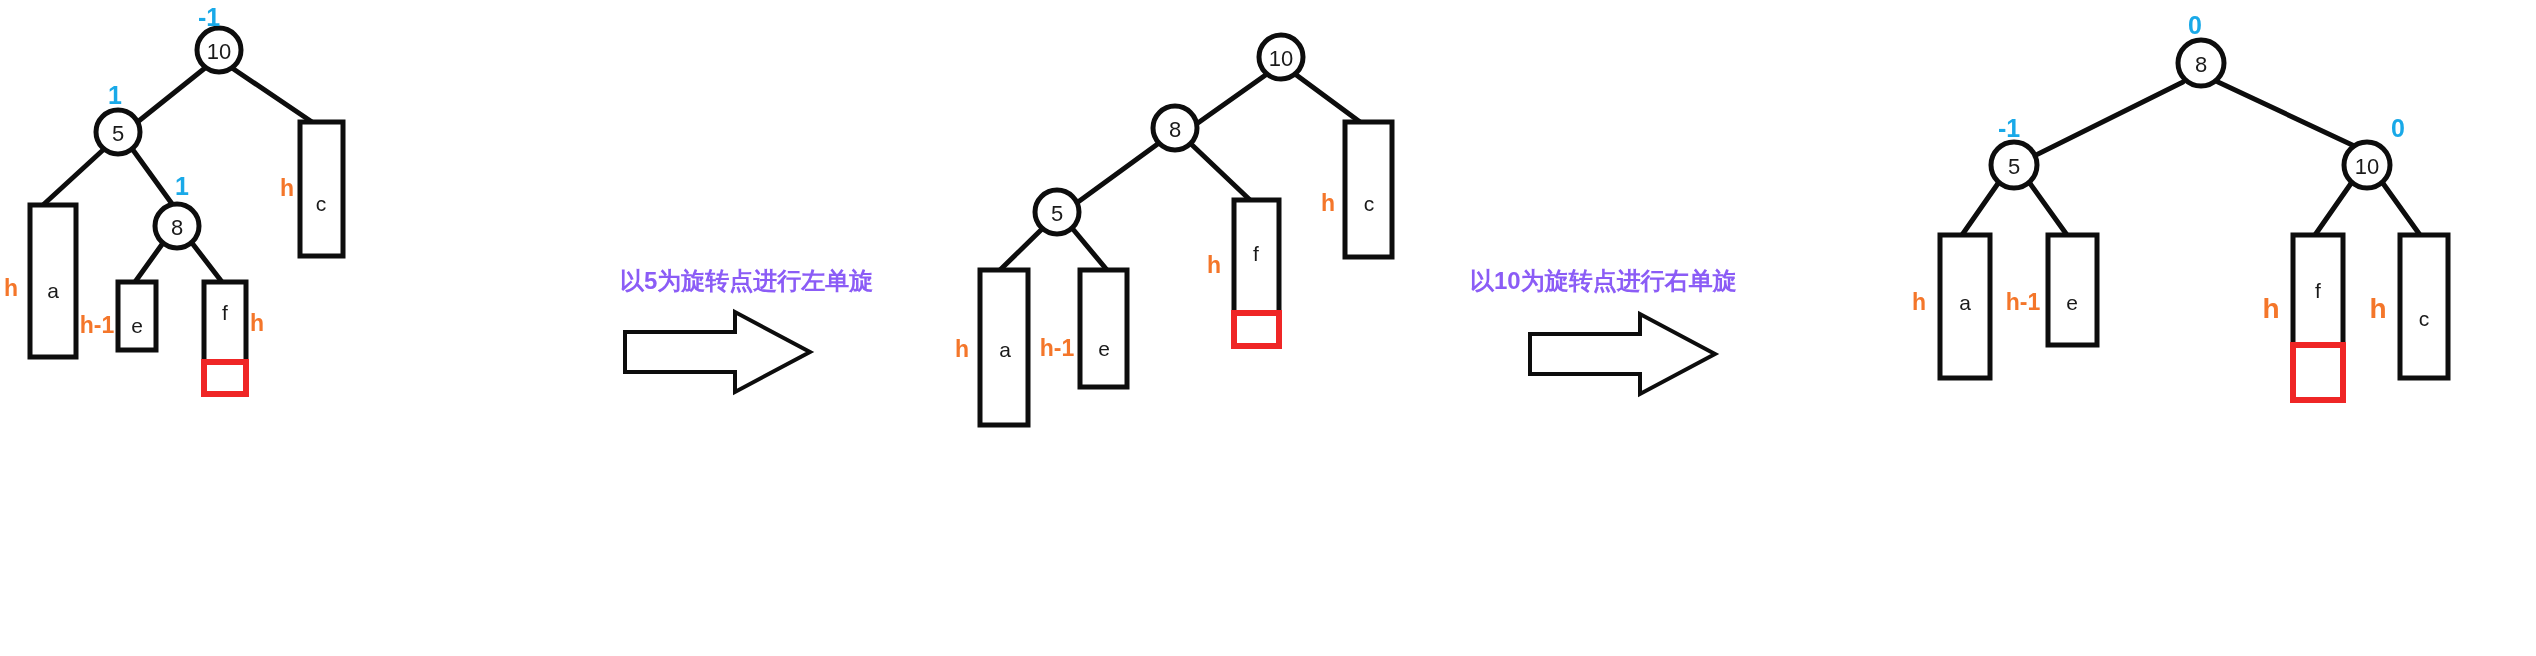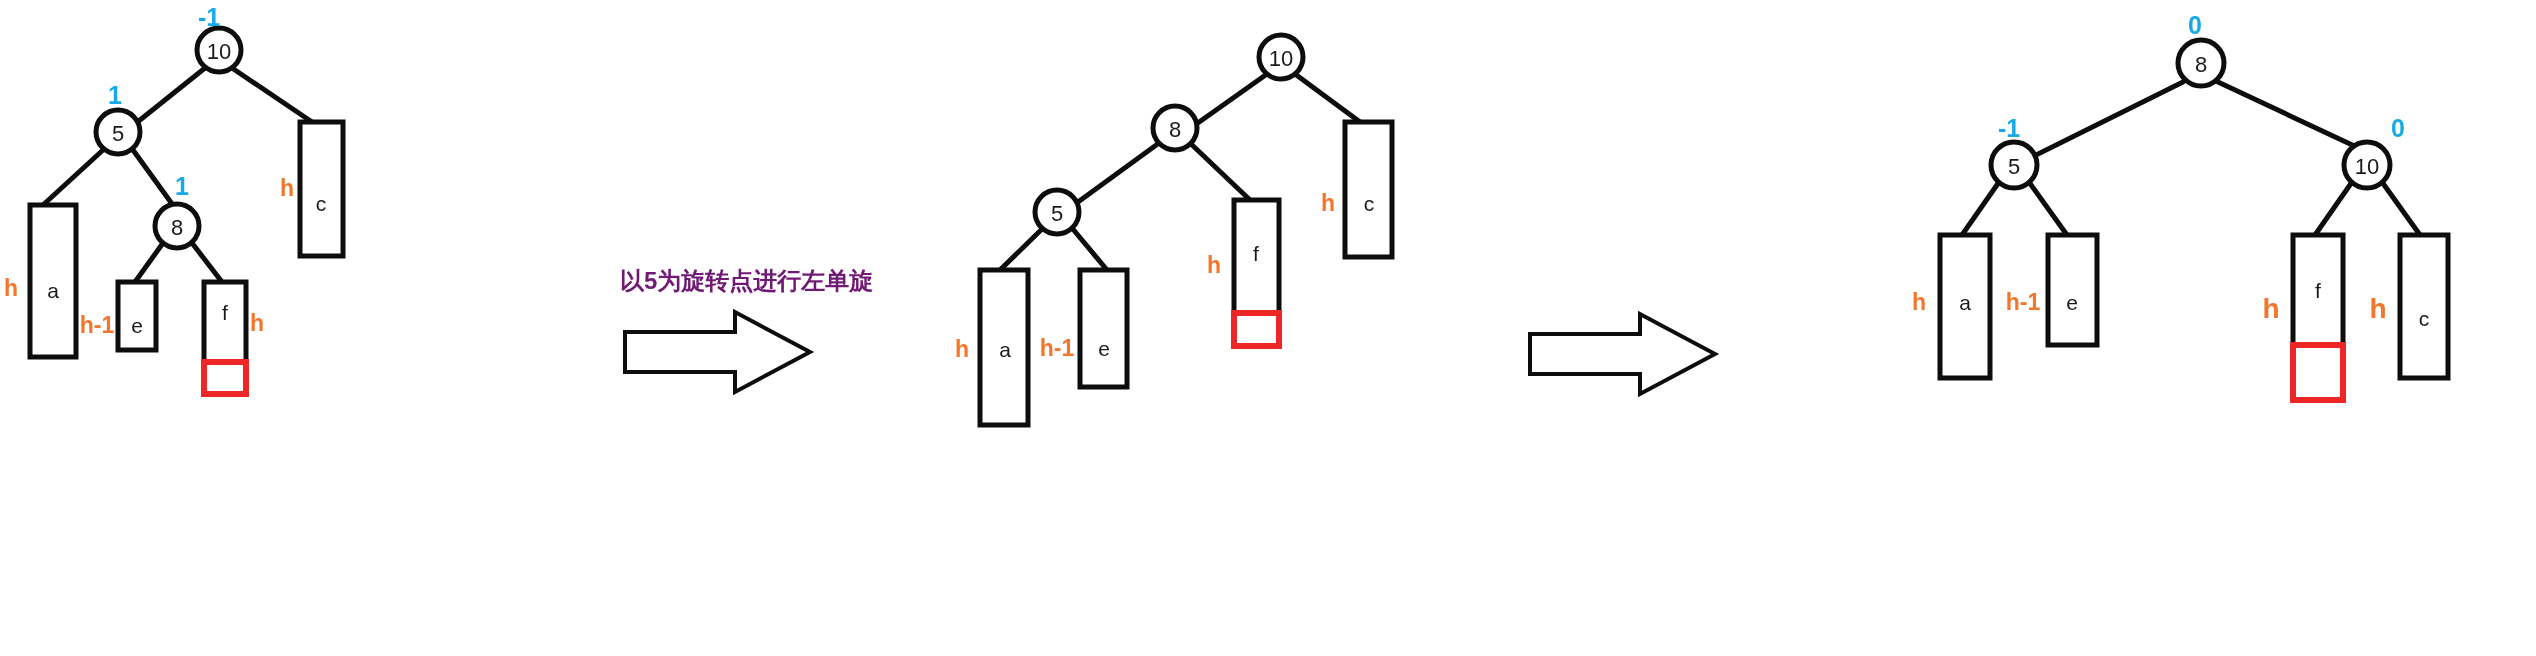--- a/index.html
+++ b/index.html
@@ -89,21 +89,21 @@
     stroke: #0d0d0d;
     stroke-width: 4;
     fill: #ffffff;
     stroke-linejoin: miter;
   }
   .arrow-caption {
     position: absolute;
     font-family: "Liberation Sans", "DejaVu Sans", sans-serif;
     font-size: 24px;
     font-weight: bold;
-    color: #701a75;
+    color: #8b5cf6;
     white-space: nowrap;
     letter-spacing: 0px;
   }
   .arrow-wrap {
     position: absolute;
   }
 </style>
 </head>
 <body>
 
@@ -186,20 +186,21 @@
       <text class="h-label" x="428" y="203">h</text>
 
       <text class="box-label" x="105" y="349">a</text>
       <text class="box-label" x="204" y="348">e</text>
       <text class="box-label" x="356" y="253">f</text>
       <text class="box-label" x="469" y="203">c</text>
     </svg>
   </div>
 
   <div class="arrow-wrap" style="left:1470px; top:265px; width:300px; height:130px;">
+    <div class="arrow-caption" style="left:0px; top:0px;">以10为旋转点进行右单旋</div>
     <svg width="300" height="90" viewBox="0 0 300 90" style="position:absolute;left:55px;top:44px;">
       <polygon class="arrow-shape" points="5,25 115,25 115,5 190,45 115,85 115,65 5,65"></polygon>
     </svg>
   </div>
 
   <div class="panel" style="left:1850px; width:686px;">
     <svg class="svg-layer" viewBox="0 0 686 656">
 
       <line class="edge" x1="333" y1="82" x2="180" y2="158"></line>
       <line class="edge" x1="368" y1="82" x2="530" y2="158"></line>

